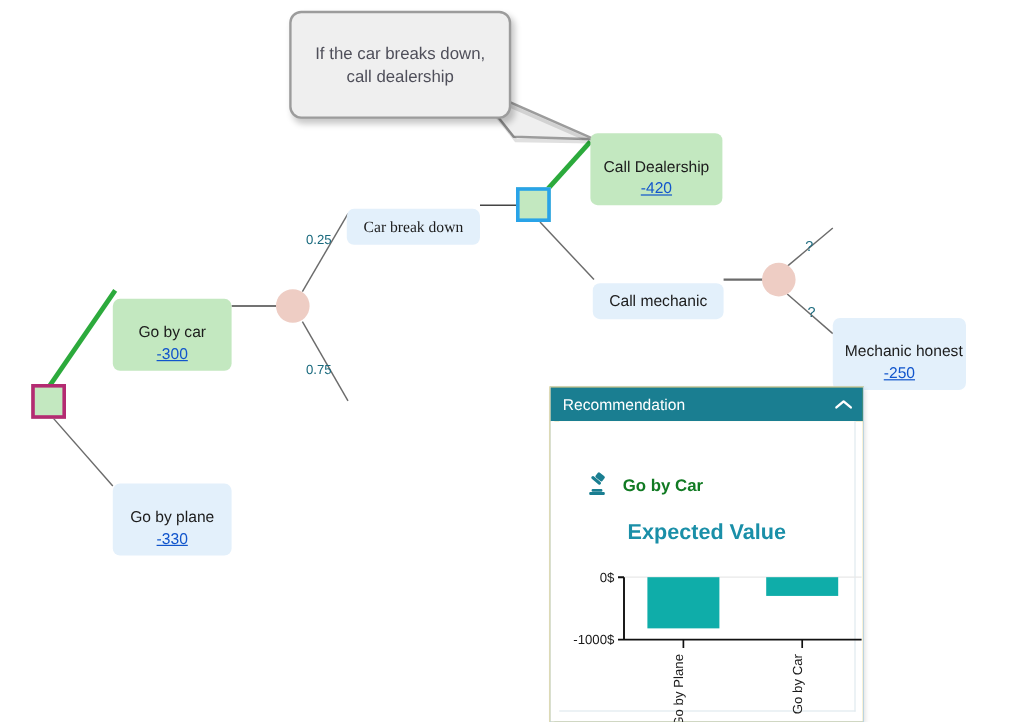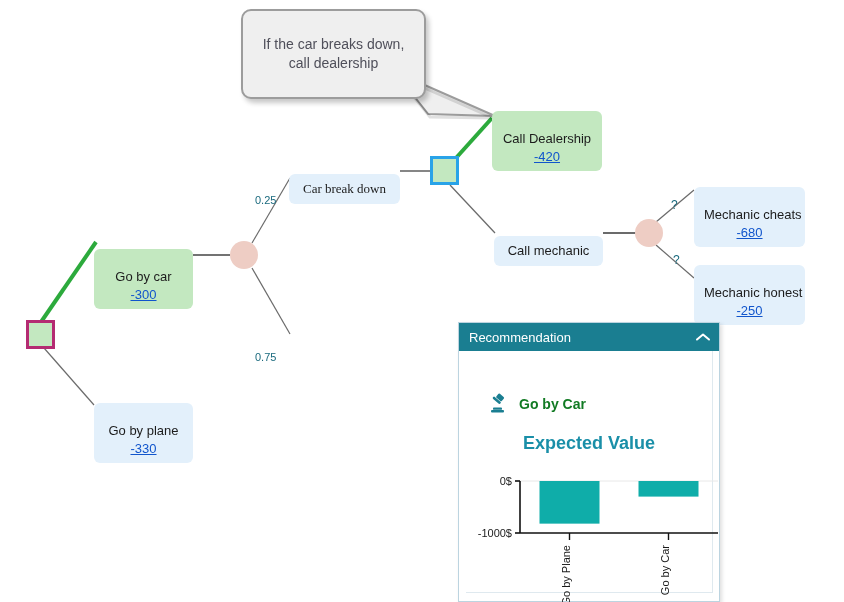--- a/index.html
+++ b/index.html
@@ -270,32 +270,28 @@
 
   <div class="node green" style="left:492px; top:95px; width:110px;">
     <span class="n-label">Call Dealership</span>
     <span class="n-value">-420</span>
   </div>
 
   <div class="node blue one-line" style="left:494px; top:220px; width:109px;">
     <span class="n-label">Call mechanic</span>
   </div>
 
-  <div class="node blue" style="left:694px; top:171px; width:111px;">
-    <span class="n-label">Mechanic cheats</span>
-    <span class="n-value">-680</span>
-  </div>
 
   <div class="node blue" style="left:694px; top:249px; width:111px;">
     <span class="n-label">Mechanic honest</span>
     <span class="n-value">-250</span>
   </div>
 
   <div class="edge-label" style="left:255px; top:194px;">0.25</div>
-  <div class="edge-label" style="left:255px; top:303px;margin-top:48px;">0.75</div>
+  <div class="edge-label" style="left:255px; top:303px;">0.75</div>
   <div class="edge-label q" style="left:671px; top:198px;">?</div>
   <div class="edge-label q" style="left:673px; top:253px;">?</div>
 
   <div id="rec-panel">
     <div id="rec-header">
       <span class="rh-title">Recommendation</span>
       <span style="display:flex;align-items:center;">
         <svg width="16" height="10" viewBox="0 0 16 10" aria-hidden="true">
           <polyline points="2,7.5 8,2.5 14,7.5" fill="none" stroke="#ffffff" stroke-width="2" stroke-linecap="round" stroke-linejoin="round"></polyline>
         </svg>

